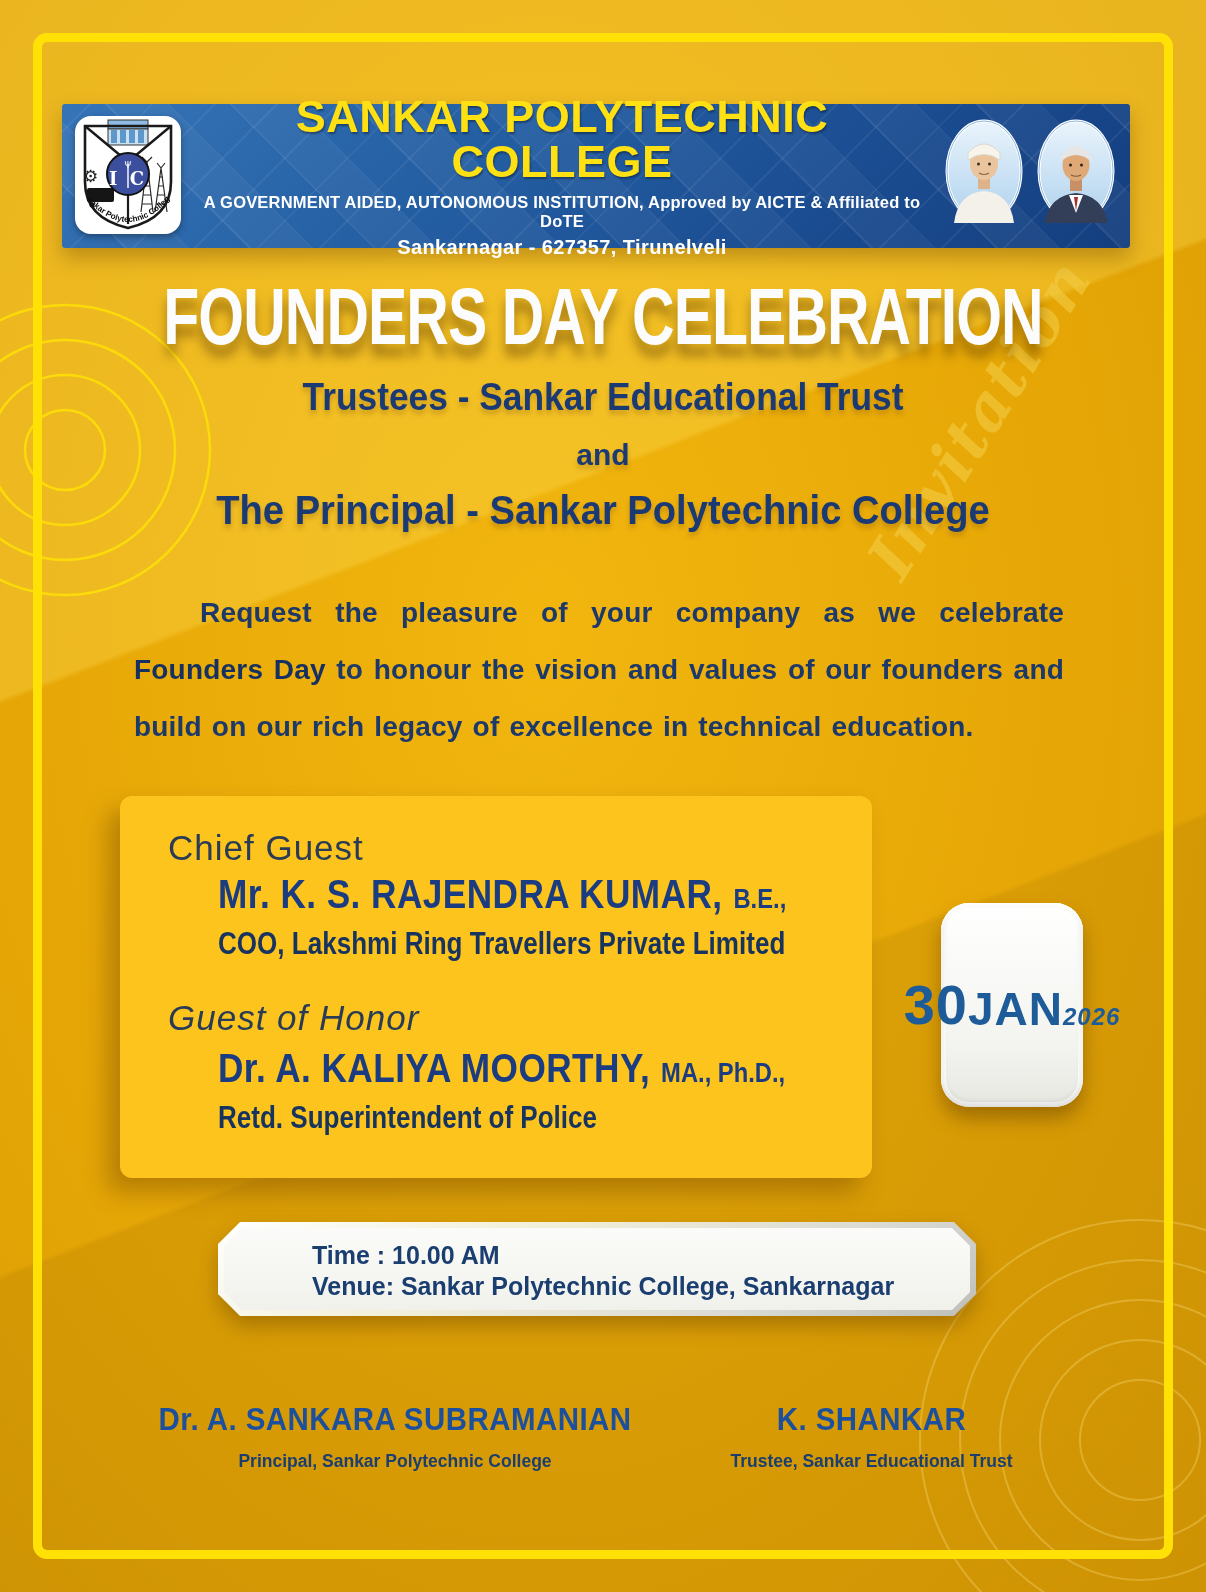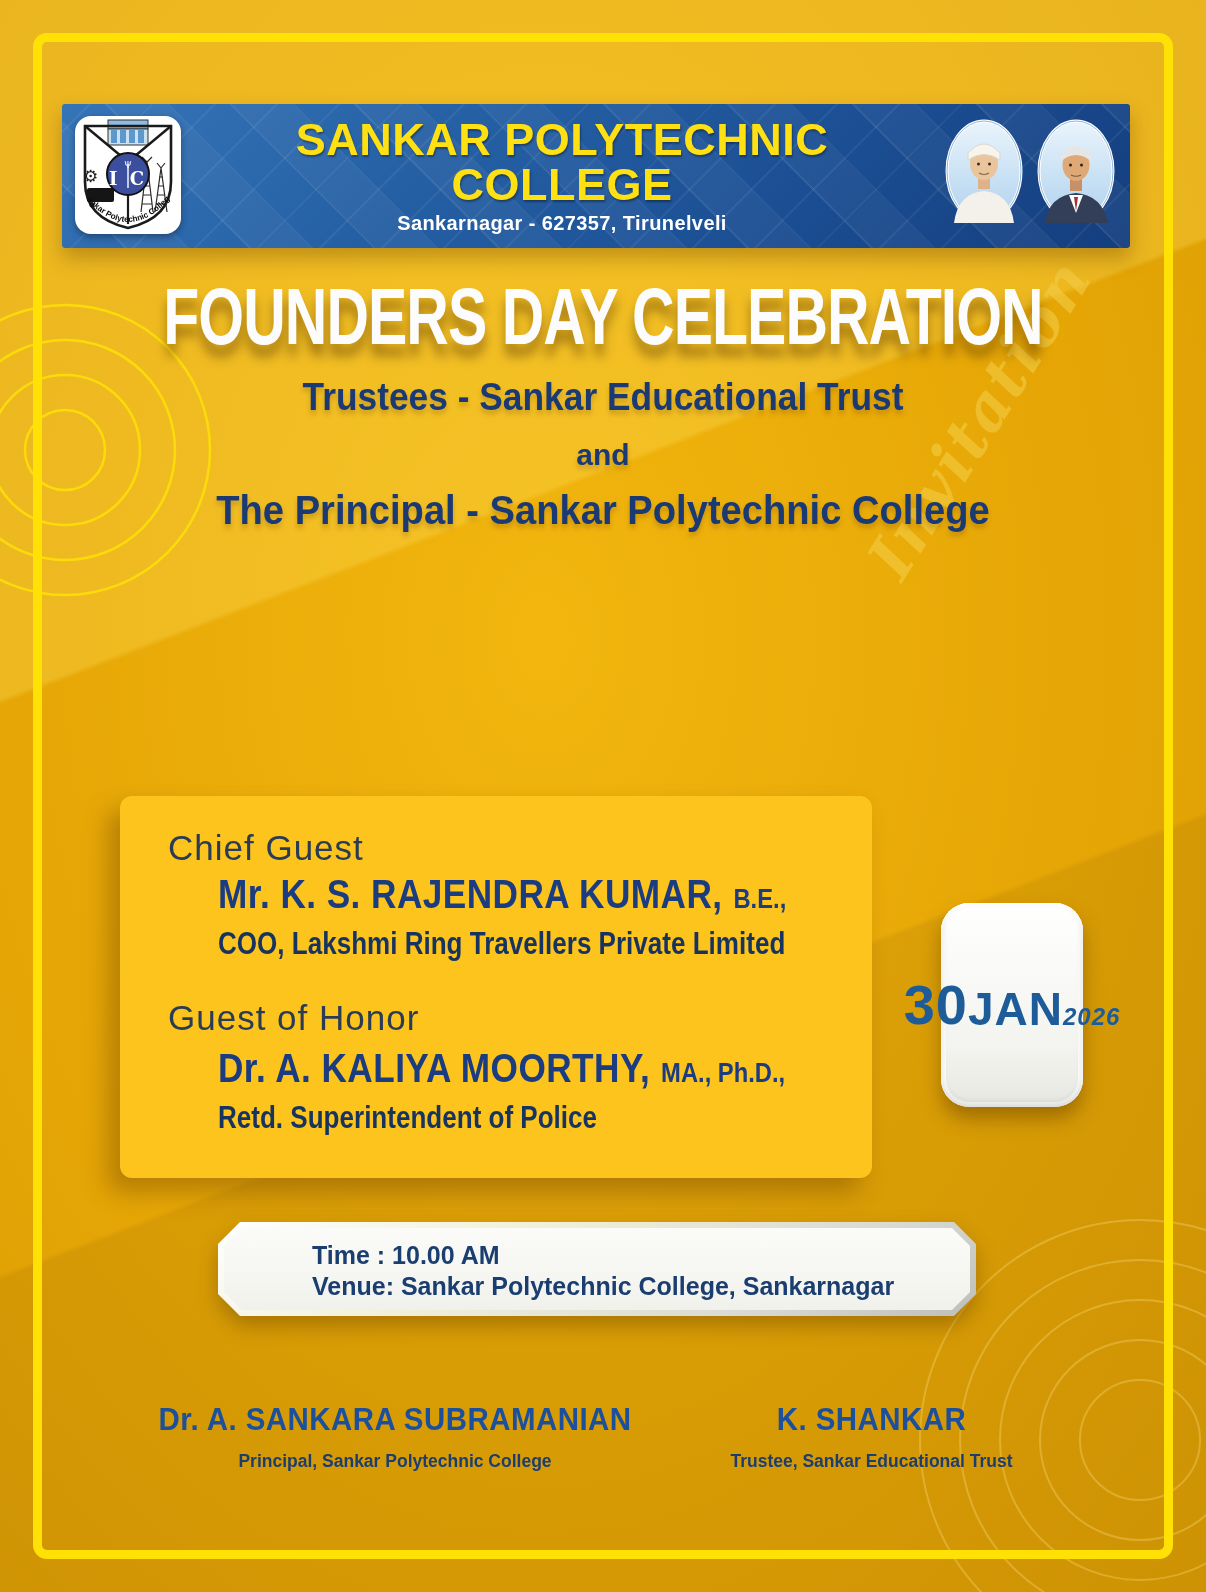--- a/index.html
+++ b/index.html
@@ -72,21 +72,21 @@
   .message .hl{color:#16305F;}
 
   
   .guest-box{
     position:absolute;left:120px;top:796px;width:752px;height:382px;z-index:3;
     background:#FCC41C;border-radius:12px;
     box-shadow:-12px 14px 24px rgba(115,70,0,.42);
   }
   .g-label{position:absolute;left:48px;font-size:35px;font-weight:400;color:#2A3B55;letter-spacing:1px;}
   .g-label.chief{top:32px;}
-  .g-label.honor{top:202px;}
+  .g-label.honor{top:202px;font-style:italic;}
   .g-name{position:absolute;left:98px;white-space:nowrap;transform:scaleX(.88);transform-origin:left center;color:#1B3C80;}
   .g-name .big{font-size:40px;font-weight:bold;letter-spacing:.5px;}
   .g-name .cred{font-size:27px;font-weight:bold;margin-left:8px;}
   .g-name.chief{top:76px;}
   .g-name.honor{top:250px;}
   .g-desig{position:absolute;left:98px;white-space:nowrap;transform:scaleX(.84);transform-origin:left center;
     font-size:31px;font-weight:bold;color:#17335F;}
   .g-desig.chief{top:130px;}
   .g-desig.honor{top:304px;}
 
@@ -184,20 +184,21 @@
 
         <path id="lgArc" d="M10,82 Q53,130 96,82" fill="none"></path>
         <text font-size="8.2" font-weight="bold" fill="#0d0d0d" text-anchor="middle">
           <textPath href="#lgArc" startOffset="50%">Sankar Polytechnic College</textPath>
         </text>
       </svg>
     </div>
 
     <div class="banner-text">
       <div class="college-name">SANKAR POLYTECHNIC COLLEGE</div>
+      <div class="tagline">A GOVERNMENT AIDED, AUTONOMOUS INSTITUTION, Approved by AICTE &amp; Affiliated to DoTE</div>
       <div class="address">Sankarnagar - 627357, Tirunelveli</div>
     </div>
 
     <div class="portraits">
       <svg width="80" height="104" viewBox="0 0 80 104">
         <defs>
           <linearGradient id="pg1" x1="0" y1="0" x2="0" y2="1">
             <stop offset="0" stop-color="#EAF4FC"></stop>
               <stop offset="1" stop-color="#AFD2EE"></stop>
           </linearGradient>
@@ -233,20 +234,21 @@
       </svg>
     </div>
   </header>
 
   <h1 class="title">FOUNDERS DAY CELEBRATION</h1>
 
   <div class="host-line host-1">Trustees - Sankar Educational Trust</div>
   <div class="host-line host-and">and</div>
   <div class="host-line host-2">The Principal - Sankar Polytechnic College</div>
 
+  <p class="message"><span>Request the pleasure of your company as we celebrate </span><span class="hl">Founders Day</span><span> to honour the vision and values of our founders and build on our rich legacy of excellence in technical education.</span></p>
 
   <section class="guest-box">
     <div class="g-label chief">Chief Guest</div>
     <div class="g-name chief">
       <span class="big">Mr. K. S. RAJENDRA KUMAR,</span>
       <span class="cred">B.E.,</span>
     </div>
     <div class="g-desig chief">COO, Lakshmi Ring Travellers Private Limited</div>
 
     <div class="g-label honor">Guest of Honor</div>

